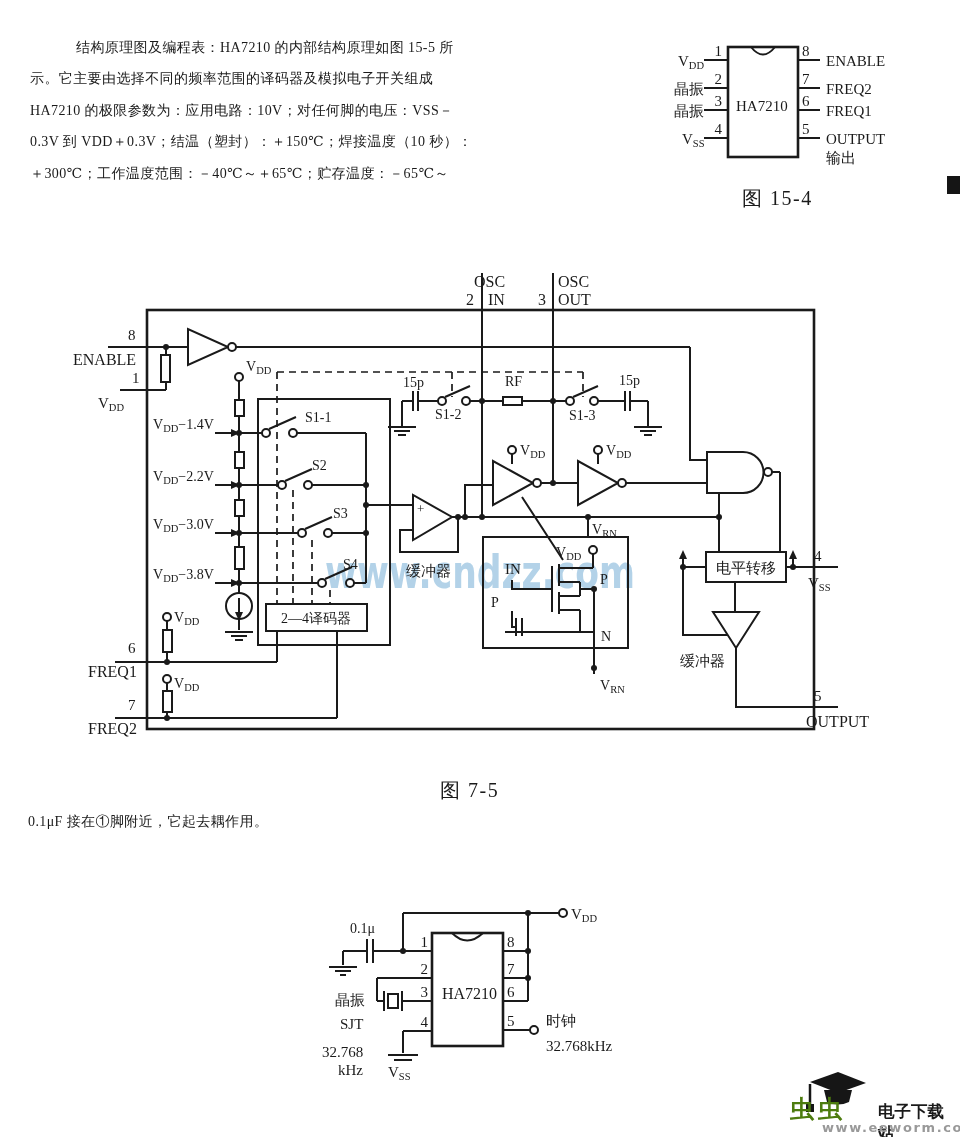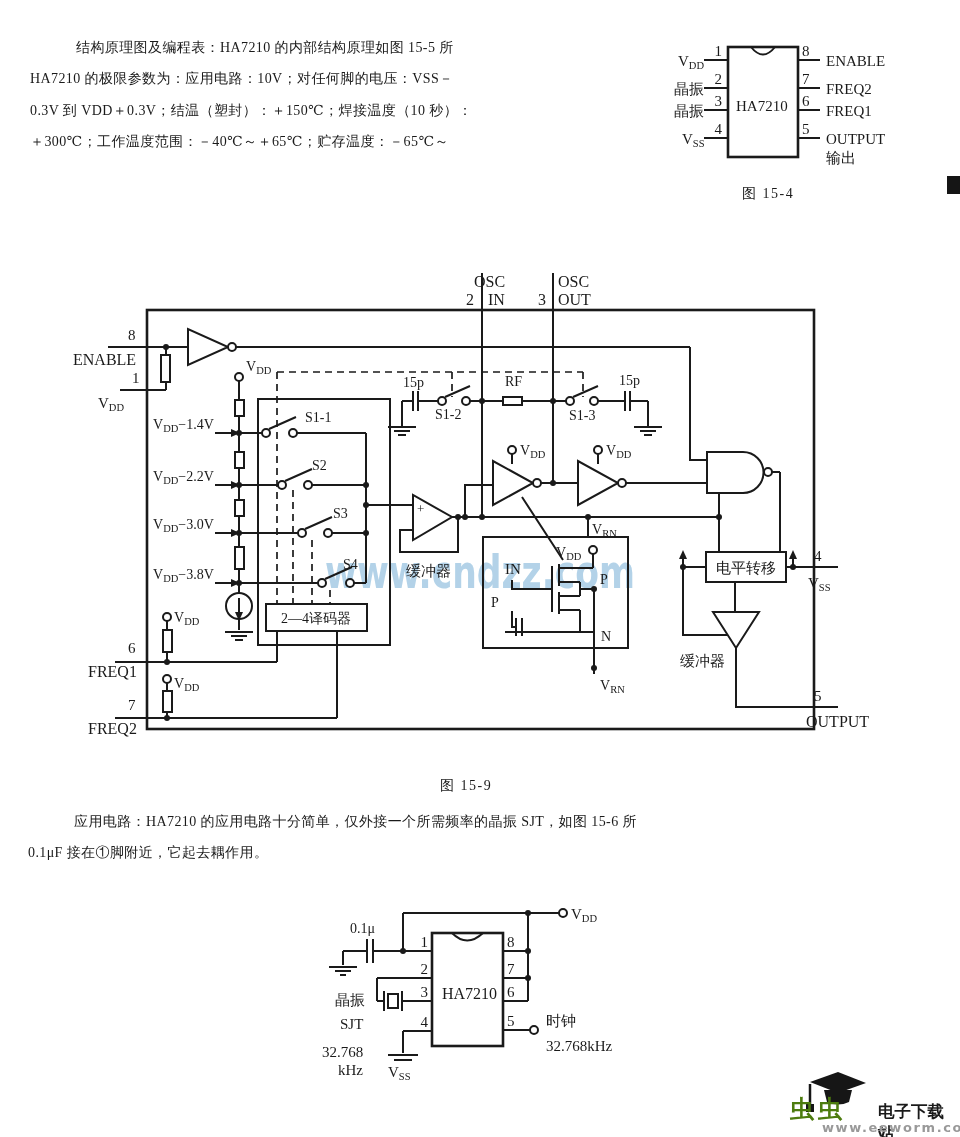--- a/index.html
+++ b/index.html
@@ -1,21 +1,21 @@
 <!DOCTYPE html>
 <html><head>
 <meta charset="utf-8">
 <style>
   html,body{margin:0;padding:0}
   body{width:960px;height:1137px;position:relative;background:#fff;overflow:hidden;
        font-family:"Liberation Serif","DejaVu Serif",serif;color:#1a1a1a}
   .para{position:absolute;font-size:14px;letter-spacing:.4px}
   .pline{line-height:31.4px;white-space:nowrap}
   .indent{text-indent:46px}
-  .cap{position:absolute;font-size:14px;letter-spacing:1.5px}
+  .cap{position:absolute;font-size:20px;letter-spacing:1.5px}
   svg{position:absolute;overflow:visible}
   svg text{fill:#1a1a1a}
   .t13{font-size:13px}.t14{font-size:14px}.t15{font-size:15px}.t16{font-size:16px}
   .sub{font-size:10.5px}
   .te{text-anchor:end}.tm{text-anchor:middle}
   .wl{stroke:#1a1a1a;stroke-width:2;fill:none}
   .wl25{stroke:#1a1a1a;stroke-width:2.6;fill:none}
   .wh{fill:#fff;stroke:#1a1a1a;stroke-width:2}
   .dsh{stroke:#1a1a1a;stroke-width:1.7;fill:none;stroke-dasharray:7 5}
   .dot{fill:#1a1a1a}
@@ -26,20 +26,21 @@
   .logo-site{position:absolute;left:878px;top:1101px;font-size:16.5px;font-weight:bold;color:#1a1a1a}
   .logo-url{position:absolute;left:822px;top:1120px;font-size:13px;font-weight:bold;
       color:#999;letter-spacing:1.6px;font-family:"DejaVu Sans","Liberation Sans",sans-serif}
   .artifact{position:absolute;left:947px;top:176px;width:13px;height:18px;background:#151515}
 </style>
 </head>
 <body>
 
 <div class="para" style="left:30px;top:32px;width:650px">
   <div class="pline indent">结构原理图及编程表：HA7210 的内部结构原理如图 15-5 所</div>
+  <div class="pline">示。它主要由选择不同的频率范围的译码器及模拟电子开关组成</div>
   <div class="pline">HA7210 的极限参数为：应用电路：10V；对任何脚的电压：VSS－</div>
   <div class="pline">0.3V 到 VDD＋0.3V；结温（塑封）：＋150℃；焊接温度（10 秒）：</div>
   <div class="pline">＋300℃；工作温度范围：－40℃～＋65℃；贮存温度：－65℃～</div>
 </div>
 
 <svg style="left:664px;top:24px" width="296" height="180" viewBox="0 0 296 180">
   <g>
     <rect x="64" y="23" width="70" height="110" class="wh" style="stroke-width:2.6"></rect>
     <path d="M87,23 Q99,38 111,23" class="wl"></path>
     <path class="wl" d="M40,36 H64 M40,64 H64 M40,86 H64 M40,114 H64 M134,36 H156 M134,64 H156 M134,86 H156 M134,114 H156"></path>
@@ -233,24 +234,23 @@
   <text x="652" y="400" class="t15">缓冲器</text>
   <text x="786" y="435" class="t15">5</text>
   <text x="778" y="461" class="t16">OUTPUT</text>
   <text x="100" y="387" class="t15">6</text>
   <text x="60" y="411" class="t16">FREQ1</text>
   <text x="146" y="356" class="t14"><tspan>V</tspan><tspan class="sub" dy="3">DD</tspan></text>
   <text x="100" y="444" class="t15">7</text>
   <text x="60" y="468" class="t16">FREQ2</text>
   <text x="146" y="422" class="t14"><tspan>V</tspan><tspan class="sub" dy="3">DD</tspan></text>
 </svg>
-<div class="cap" style="left:440px;top:777px">图 15-9</div>
+<div class="cap" style="left:440px;top:777px">图 7-5</div>
 
 <div class="para" style="left:28px;top:806px;width:915px">
-  <div class="pline indent">应用电路：HA7210 的应用电路十分简单，仅外接一个所需频率的晶振 SJT，如图 15-6 所</div>
   <div class="pline">0.1μF 接在①脚附近，它起去耦作用。</div>
 </div>
 
 <svg style="left:280px;top:895px" width="410" height="195" viewBox="0 0 410 195">
   <g>
     <rect x="152" y="38" width="71" height="113" class="wh" style="stroke-width:2.6;fill:none"></rect>
     <path d="M172,38 Q187,53 203,38" class="wl"></path>
     <path class="wl" d="M123,18 H279 M248,18 V106 M223,56 H248 M223,83 H248 M223,106 H248
       M123,18 V56 M123,56 H152 M93,56 H123 M63,56 H87 M63,56 V70
       M49,72 H77 M55,76 H71 M60,80 H66

